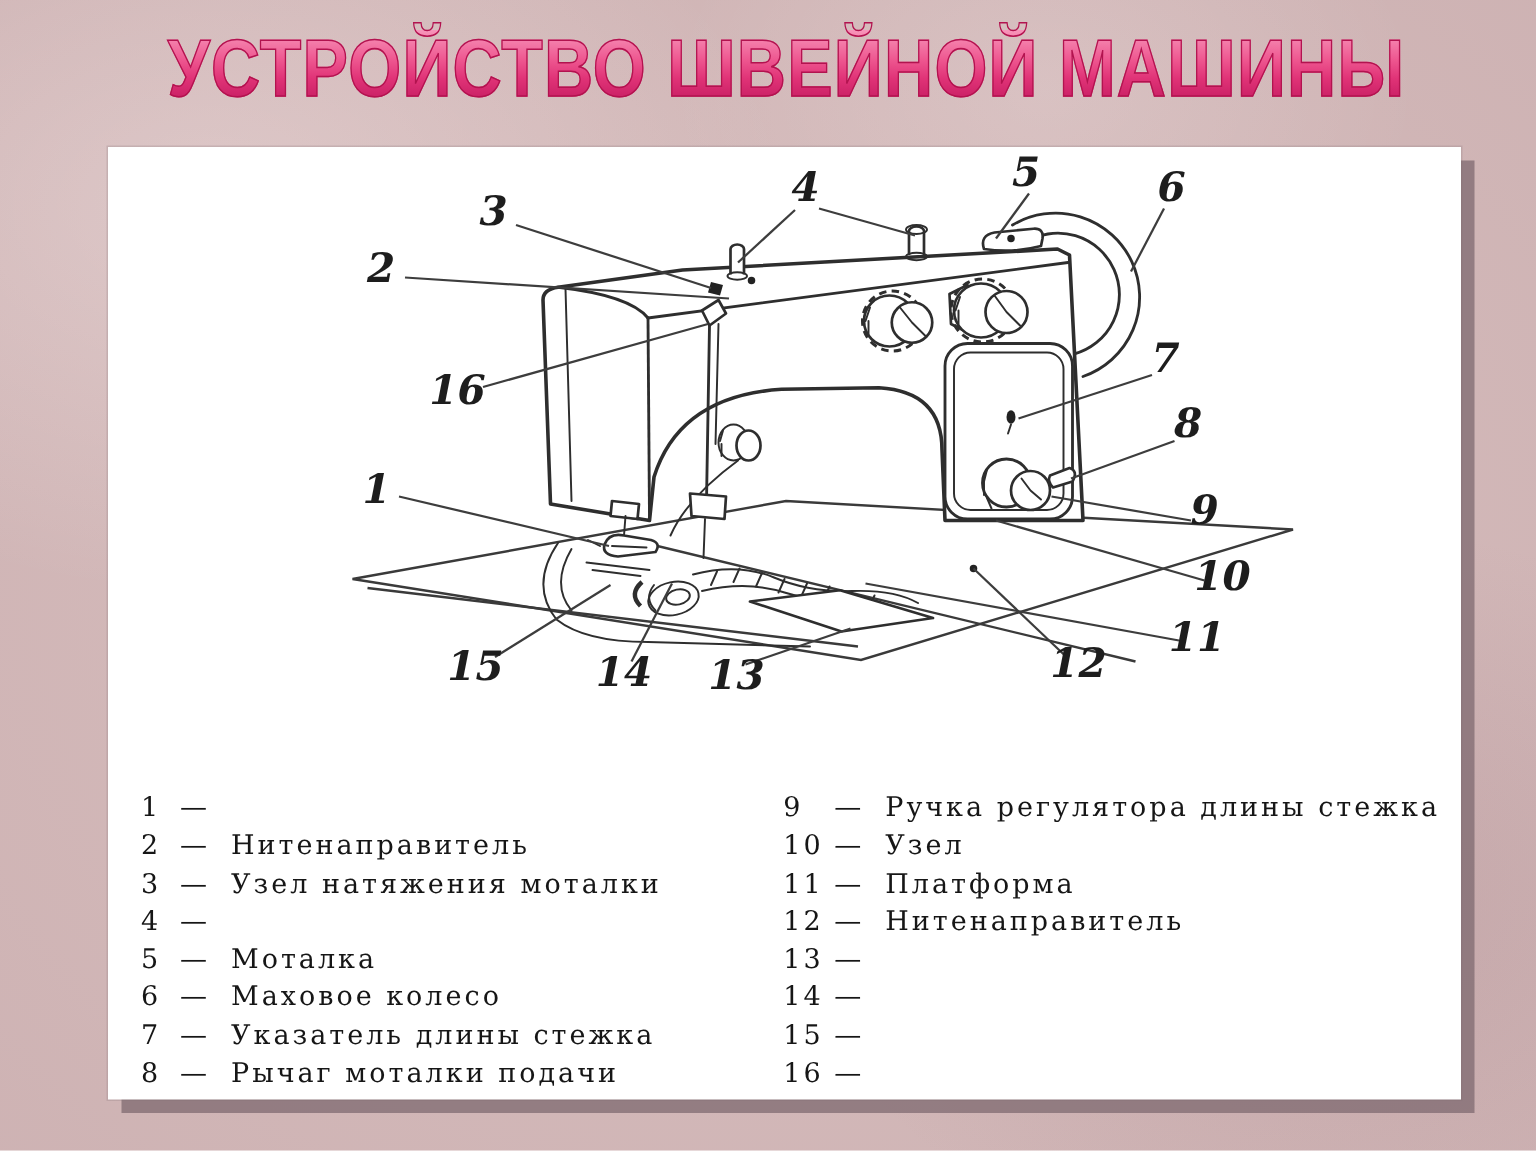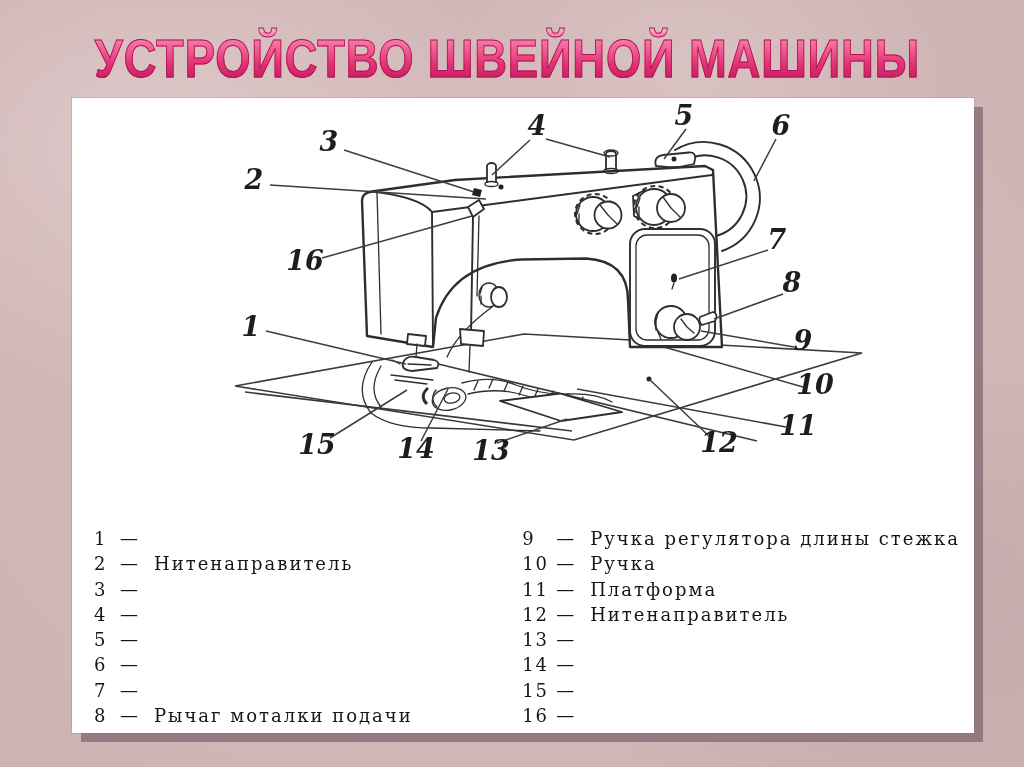--- a/index.html
+++ b/index.html
@@ -6,21 +6,21 @@
   body{
     width:1024px;height:767px;position:relative;overflow:hidden;
     font-family:"DejaVu Serif","Liberation Serif",serif;
     background:
       radial-gradient(620px 420px at 14% 18%, rgba(255,246,246,.28), transparent 62%),
       radial-gradient(540px 380px at 86% 78%, rgba(148,108,118,.20), transparent 66%),
       radial-gradient(420px 300px at 68% 8%, rgba(255,250,250,.16), transparent 60%),
       radial-gradient(900px 700px at 50% 50%, rgba(255,255,255,.06), rgba(120,85,95,.10)),
       #d5baba;
   }
-  .title-wrap{position:absolute;left:0;top:32px;width:1015px;text-align:center;z-index:3;}
+  .title-wrap{position:absolute;left:0;top:20px;width:1015px;text-align:right;z-index:3;}
   .title{
     display:inline-block;
     font-family:"Liberation Sans","DejaVu Sans",sans-serif;
     font-weight:700;font-size:54px;line-height:52px;letter-spacing:1px;
     transform:scaleX(.84);transform-origin:center top;
     background:linear-gradient(180deg,#f795ba 0%,#ee5790 38%,#e03377 62%,#bf175d 100%);
     -webkit-background-clip:text;background-clip:text;color:transparent;
     -webkit-text-stroke:1px #b2134f;
     white-space:nowrap;
   }
@@ -200,53 +200,57 @@
         <span class="ldash">—</span>
       </div>
       <div class="legend-row">
         <span class="lnum">2</span>
         <span class="ldash">—</span>
         <span class="lname">Нитенаправитель</span>
       </div>
       <div class="legend-row">
         <span class="lnum">3</span>
         <span class="ldash">—</span>
+        <span class="lname">Узел натяжения моталки</span>
       </div>
       <div class="legend-row">
         <span class="lnum">4</span>
         <span class="ldash">—</span>
       </div>
       <div class="legend-row">
         <span class="lnum">5</span>
         <span class="ldash">—</span>
+        <span class="lname">Моталка</span>
       </div>
       <div class="legend-row">
         <span class="lnum">6</span>
         <span class="ldash">—</span>
+        <span class="lname">Маховое колесо</span>
       </div>
       <div class="legend-row">
         <span class="lnum">7</span>
         <span class="ldash">—</span>
+        <span class="lname">Указатель длины стежка</span>
       </div>
       <div class="legend-row">
         <span class="lnum">8</span>
         <span class="ldash">—</span>
         <span class="lname">Рычаг моталки подачи</span>
       </div>
     </div>
   <div class="legend-col right">
       <div class="legend-row">
         <span class="lnum">9</span>
         <span class="ldash">—</span>
         <span class="lname">Ручка регулятора длины стежка</span>
       </div>
       <div class="legend-row">
         <span class="lnum">10</span>
         <span class="ldash">—</span>
-        <span class="lname">Ручка</span>
+        <span class="lname">Узел</span>
       </div>
       <div class="legend-row">
         <span class="lnum">11</span>
         <span class="ldash">—</span>
         <span class="lname">Платформа</span>
       </div>
       <div class="legend-row">
         <span class="lnum">12</span>
         <span class="ldash">—</span>
         <span class="lname">Нитенаправитель</span>

